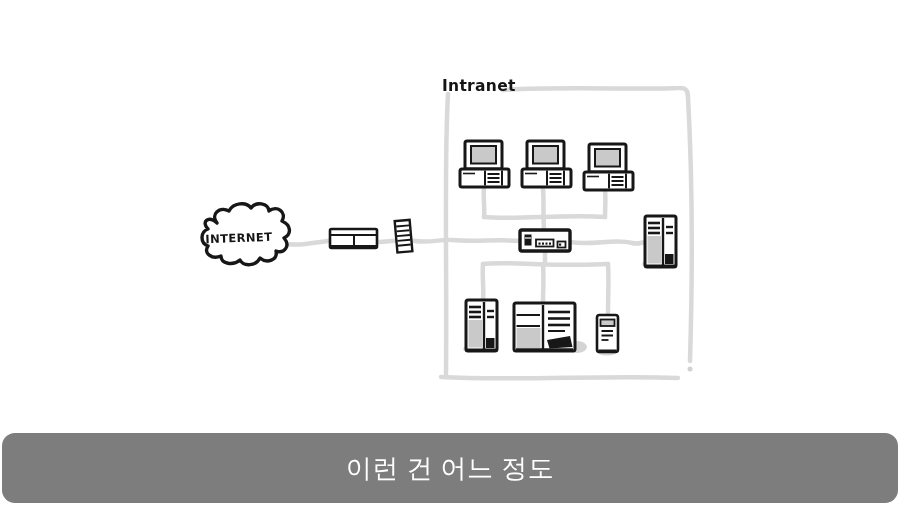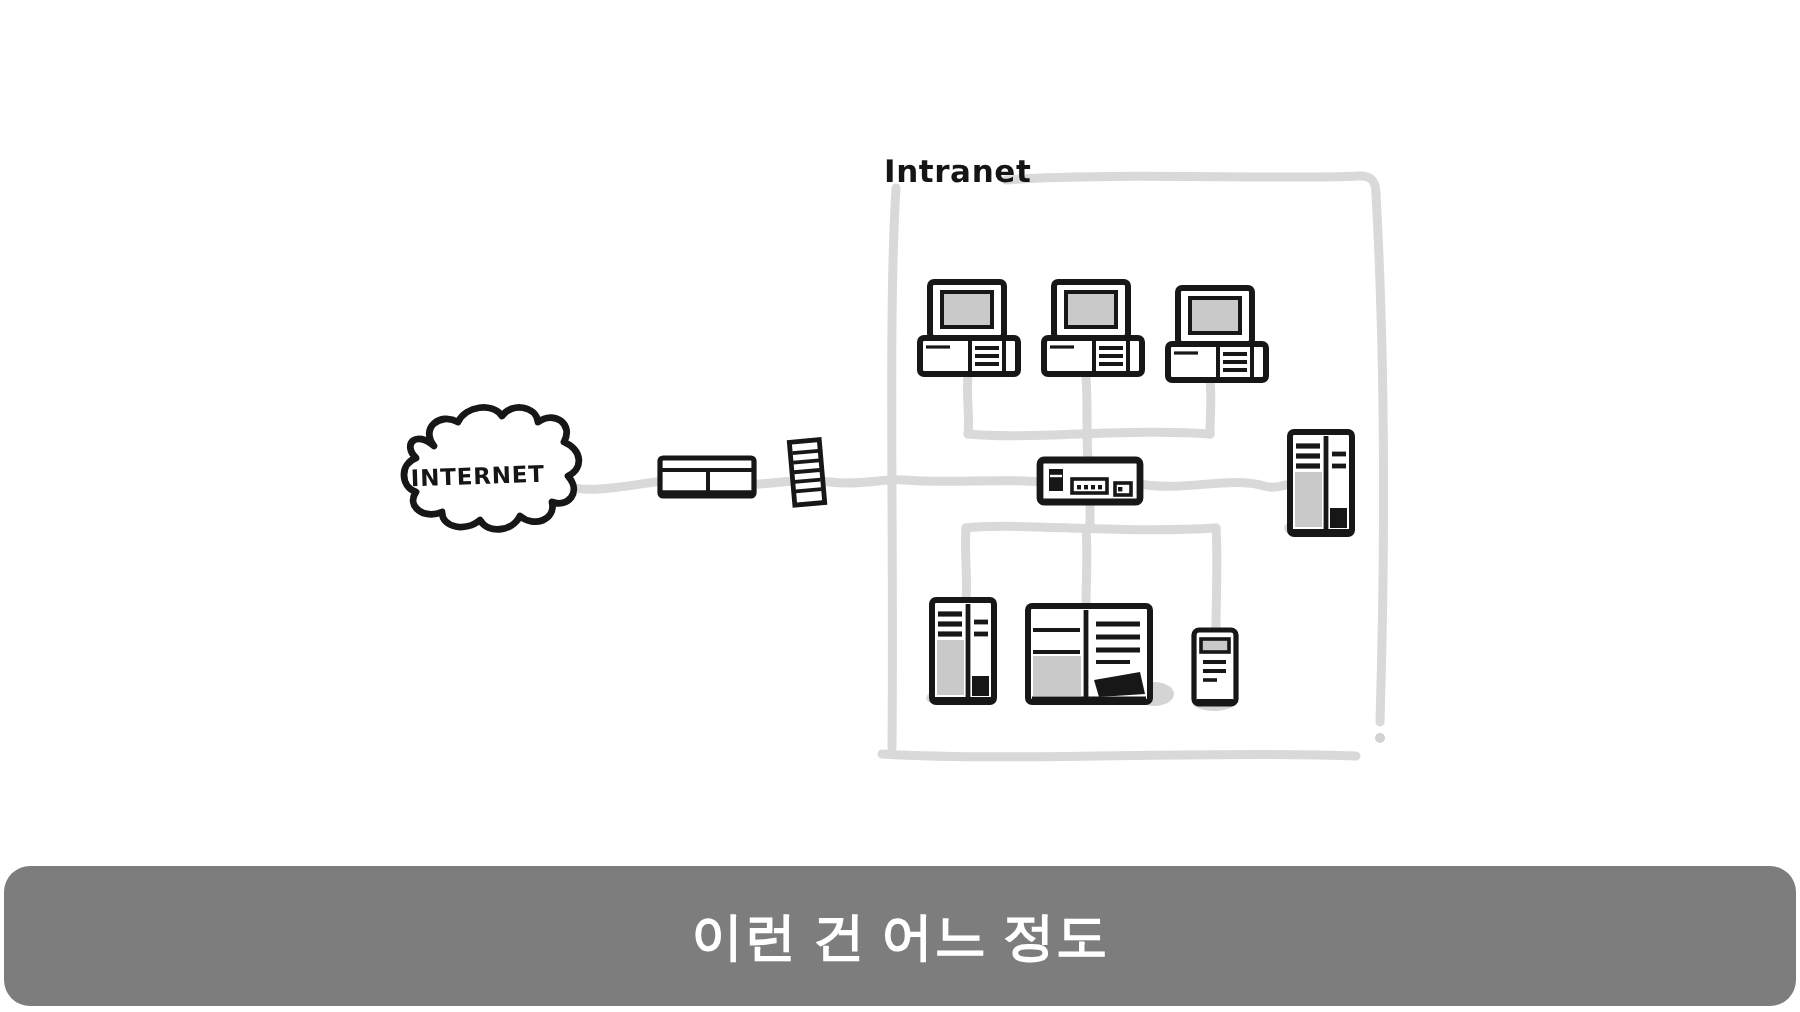--- a/index.html
+++ b/index.html
@@ -31,21 +31,21 @@
     background: #7d7d7d;
     border-radius: 13px;
     display: flex;
     flex-direction: column;
     align-items: center;
     justify-content: center;
     text-align: center;
   }
   .subtitle-line {
     color: #ffffff;
-    font-weight: 700;
+    font-weight: 400;
     font-size: 26px;
     line-height: 29px;
     letter-spacing: 0.5px;
     white-space: nowrap;
   }
   .cloud-label {
     font-family: "DejaVu Sans", sans-serif;
     font-weight: 700;
     font-size: 11.5px;
     letter-spacing: 0.4px;

